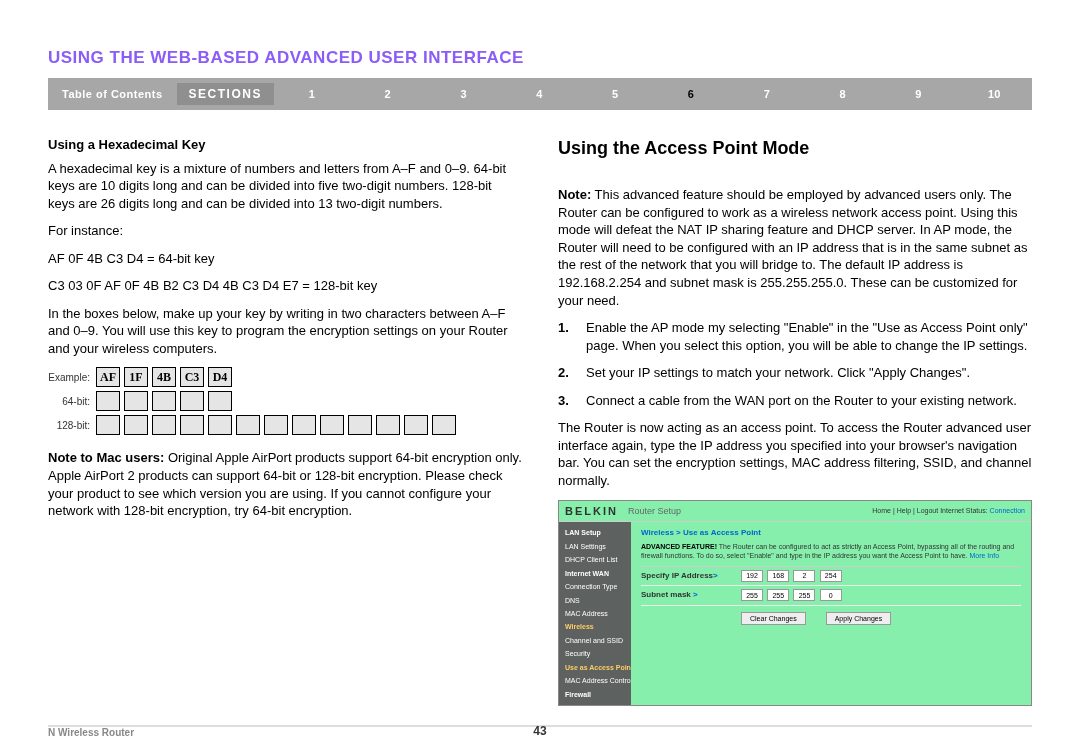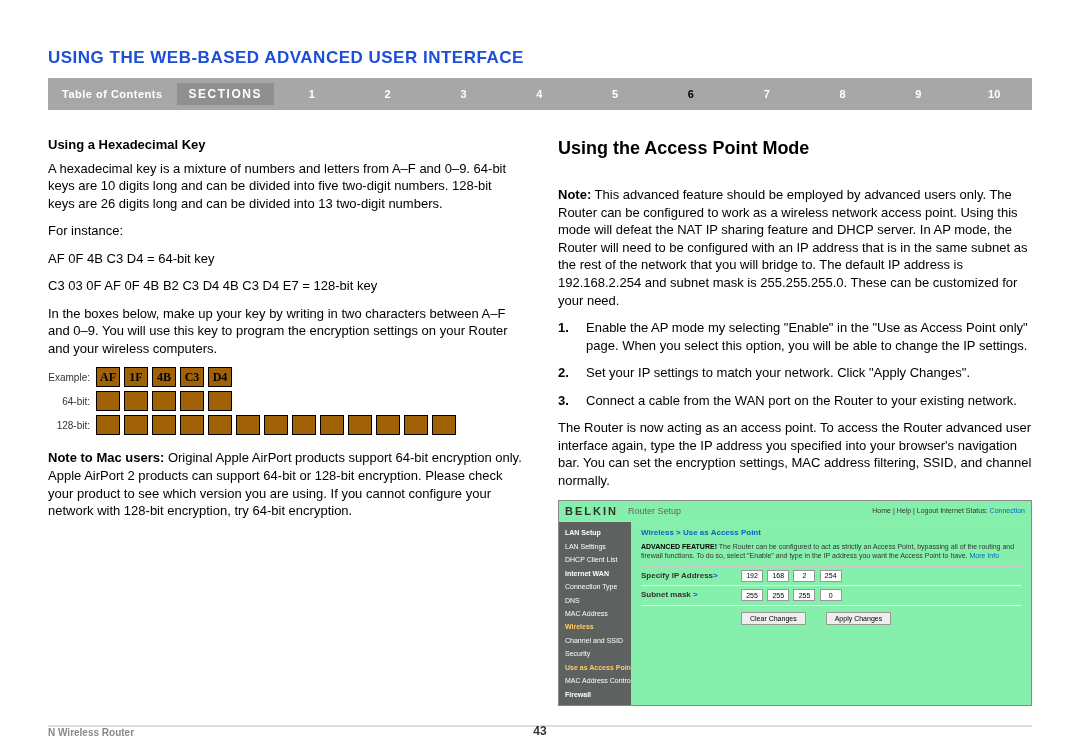--- a/index.html
+++ b/index.html
@@ -12,21 +12,21 @@
     color: #000;
   }
   .page {
     padding: 48px 48px 0 48px;
   }
   .page-title {
     font-size: 17px;
     font-weight: bold;
     letter-spacing: 0.5px;
     margin-bottom: 10px;
-    color: #1d4ed8;
+    color: #8b5cf6;
   }
   .nav-bar {
     background: #a7a7a7;
     height: 32px;
     display: flex;
     align-items: center;
     color: #fff;
     font-size: 11px;
     font-weight: bold;
   }
@@ -79,21 +79,21 @@
   .hex-illus { margin: 8px 0 14px 0; font-size: 10px; }
   .hex-row { display: flex; align-items: center; margin-bottom: 4px; }
   .hex-label { width: 48px; text-align: right; padding-right: 6px; color:#333;}
   .hex-box {
     width: 24px; height: 20px;
     border: 1.5px solid #000;
     margin-right: 4px;
     display: flex; align-items: center; justify-content: center;
     font-family: 'Comic Sans MS', cursive;
     font-size: 12px; font-weight: bold;
-    background:#a16207;
+    background:#e5e5e5;
   }
 
   
   .router {
     border: 1px solid #888;
     background:#86efac;
     font-size: 8px;
     margin-top: 8px;
   }
   .router-top {

